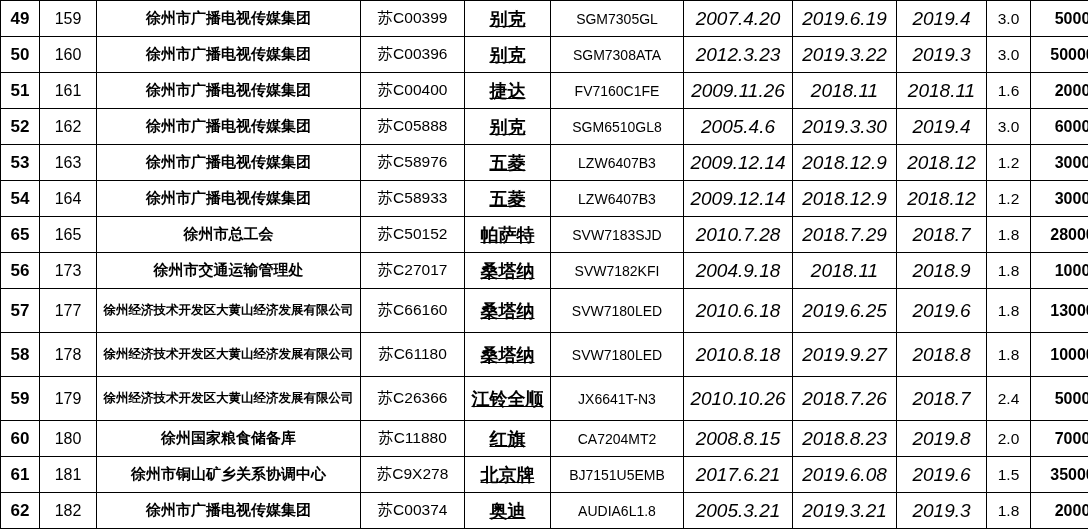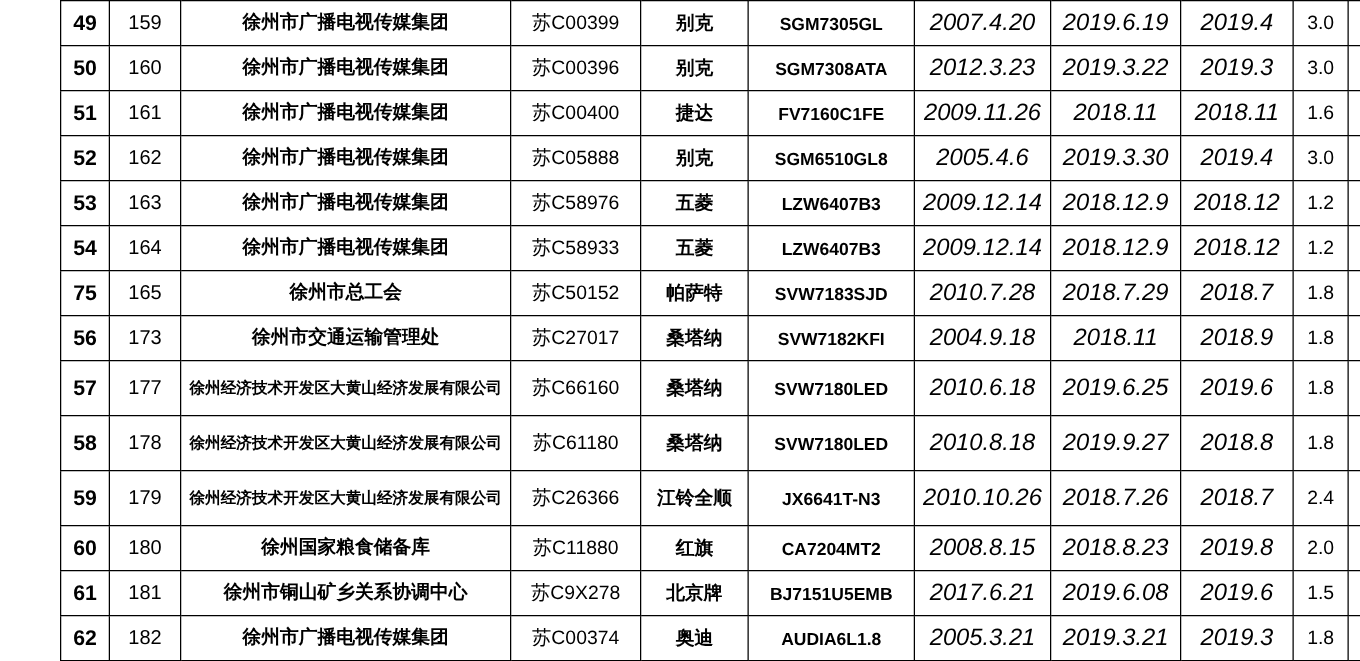--- a/index.html
+++ b/index.html
@@ -10,21 +10,20 @@
   body {
     font-family: "Liberation Sans", sans-serif;
     width: 1088px;
     height: 529px;
     overflow: hidden;
   }
   #sheet {
     width: 972px;
     height: 529px;
     position: relative;
-    padding-left: 48px;
   }
   table.grid {
     border-collapse: collapse;
     table-layout: fixed;
     width: 1088px;
   }
   table.grid td {
     border: 1px solid #000000;
     padding: 0;
     text-align: center;
@@ -68,27 +67,27 @@
     font-size: 12.5px;
     line-height: 1.1;
   }
   .cell-plate {
     font-family: "Liberation Serif", serif;
     font-size: 15.5px;
   }
   .cell-brand {
     font-family: "Liberation Sans", sans-serif;
     font-weight: bold;
-    font-size: 15px;
+    font-size: 18px;
+    text-decoration: underline;
   }
   .cell-model {
     font-family: "Liberation Mono", monospace;
     font-size: 14px;
     letter-spacing: 0px;
-    font-weight: bold;
   }
   .cell-date {
     font-family: "Liberation Serif", serif;
     font-size: 19px;
     font-style: italic;
   }
   .cell-disp {
     font-family: "Liberation Serif", serif;
     font-size: 15.5px;
   }
@@ -191,21 +190,21 @@
           <td class="cell-plate">苏C58933</td>
           <td class="cell-brand">五菱</td>
           <td class="cell-model">LZW6407B3</td>
           <td class="cell-date">2009.12.14</td>
           <td class="cell-date">2018.12.9</td>
           <td class="cell-date">2018.12</td>
           <td class="cell-disp">1.2</td>
           <td class="cell-price">3000</td>
         </tr>
         <tr class="row">
-          <td class="cell-seq">75</td>
+          <td class="cell-seq">65</td>
           <td class="cell-no">165</td>
           <td class="cell-org">徐州市总工会</td>
           <td class="cell-plate">苏C50152</td>
           <td class="cell-brand">帕萨特</td>
           <td class="cell-model">SVW7183SJD</td>
           <td class="cell-date">2010.7.28</td>
           <td class="cell-date">2018.7.29</td>
           <td class="cell-date">2018.7</td>
           <td class="cell-disp">1.8</td>
           <td class="cell-price">28000</td>

